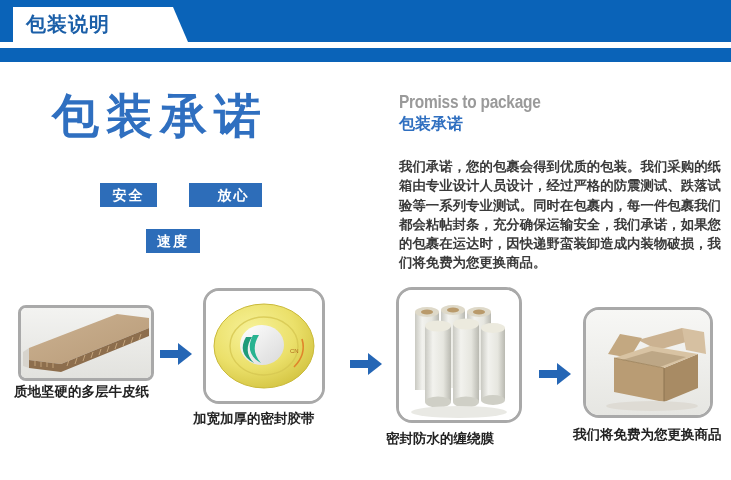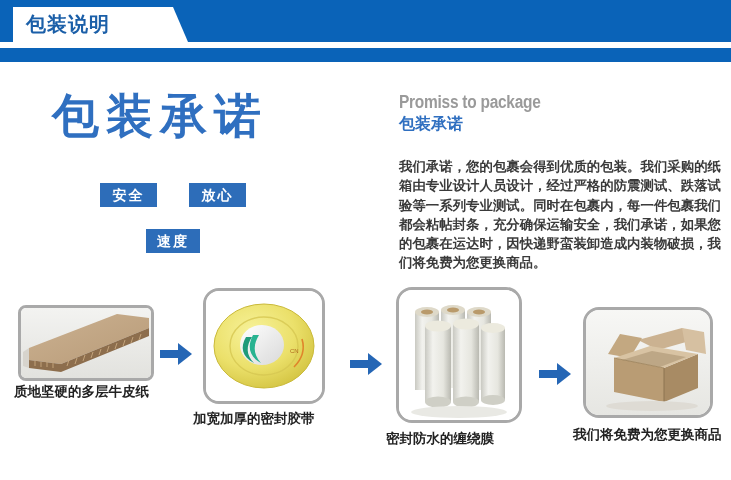--- a/index.html
+++ b/index.html
@@ -69,21 +69,21 @@
     color: #ffffff;
     font-size: 14px;
     font-weight: bold;
     letter-spacing: 2px;
     text-align: center;
     line-height: 24px;
     height: 24px;
     white-space: nowrap;
   }
   .tag-0 { left: 100px; top: 183px; width: 57px; }
-  .tag-1 { left: 189px; top: 183px; width: 57px; }
+  .tag-1 { left: 189px; top: 183px; width: 57px; padding-left: 16px; }
   .tag-2 { left: 146px; top: 229px; width: 54px; }
 
   
   .promise {
     position: absolute;
     left: 399px; top: 93px;
     width: 322px;
   }
   .promise-en {
     font-size: 18px;

